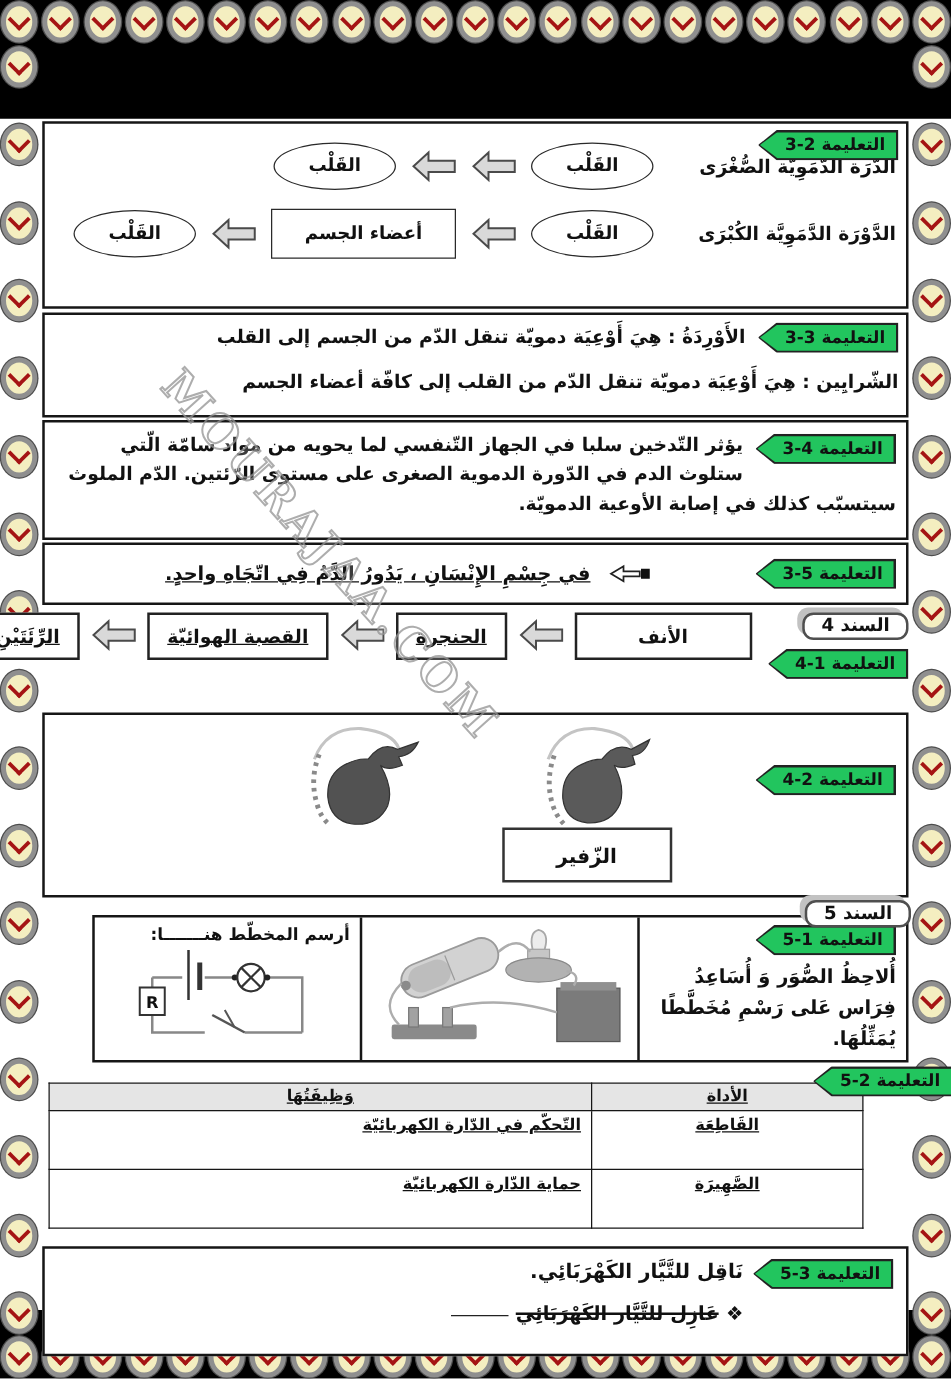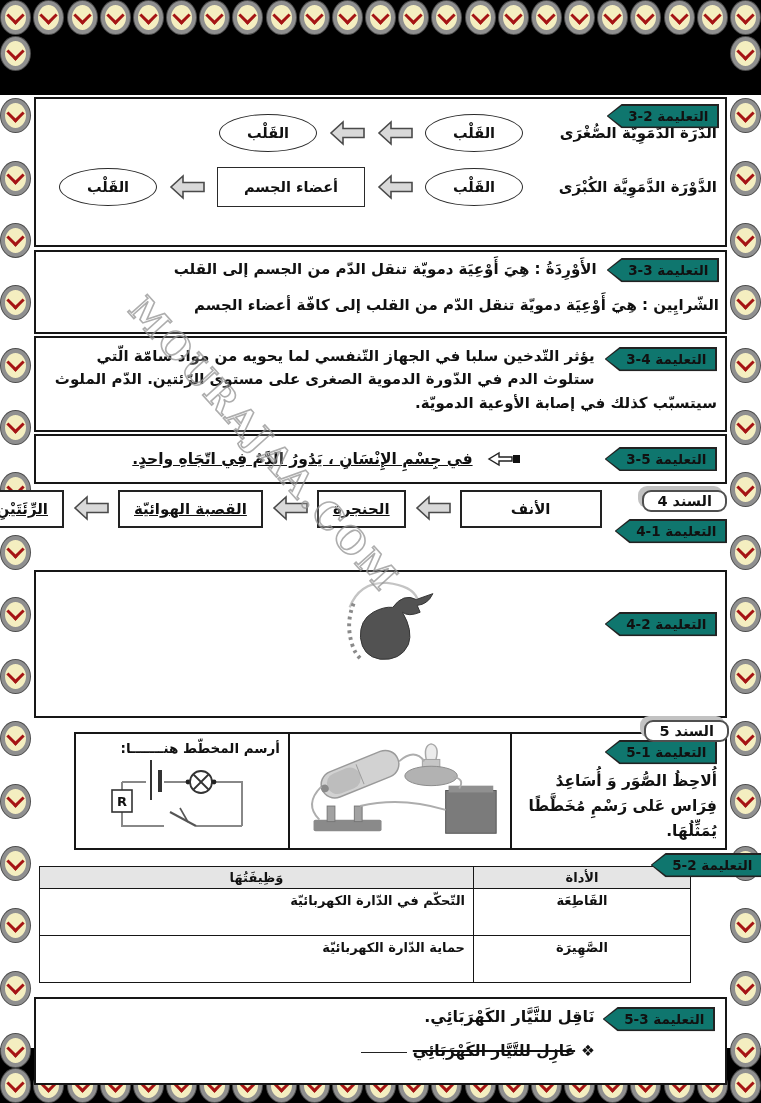--- a/index.html
+++ b/index.html
@@ -17,21 +17,21 @@
     box-shadow:0 0 0 1px #4d4d4d;display:flex;align-items:center;justify-content:center;flex:none;}
   .chev{width:10px;height:10px;border-right:3.5px solid #a51414;border-bottom:3.5px solid #a51414;transform:rotate(45deg);margin-top:-5px;}
 
   
   .content{position:absolute;top:97px;right:34px;width:693px;z-index:3;color:#111;}
   .box{border:2px solid #161616;background:#fff;position:relative;box-sizing:border-box;}
 
   
   .tag{background:#222;clip-path:polygon(0 50%,15px 0,100% 0,100% 100%,15px 100%);padding:1.6px;display:inline-block;
     filter:drop-shadow(1.5px 2px 1.5px rgba(0,0,0,.35));flex:none;}
-  .tag-in{clip-path:polygon(0 50%,14px 0,100% 0,100% 100%,14px 100%);background:#0f766e;padding:2.5px 9px 2.5px 20px;
+  .tag-in{clip-path:polygon(0 50%,14px 0,100% 0,100% 100%,14px 100%);background:#22c55e;padding:2.5px 9px 2.5px 20px;
     font-size:13.5px;font-weight:bold;white-space:nowrap;}
   
   .stag{display:inline-block;background:#fff;border:2px solid #4f4f4f;border-radius:9px;padding:1px 13px;font-weight:bold;
     font-size:14.5px;box-shadow:-4px -4px 0 0 #c2c2c2;white-space:nowrap;}
 
   .ell{width:96px;height:36px;border:1.7px solid #2a2a2a;border-radius:50%;display:flex;align-items:center;justify-content:center;
     font-weight:bold;font-size:14.5px;background:#fff;flex:none;}
   .rnode{min-width:130px;height:38px;border:1.7px solid #2a2a2a;display:flex;align-items:center;justify-content:center;
     font-weight:bold;font-size:14.5px;background:#fff;padding:0 8px;flex:none;}
   .fnode{height:34px;border:2px solid #222;display:flex;align-items:center;justify-content:center;font-weight:bold;
@@ -75,21 +75,21 @@
   .s5box{display:flex;height:118px;}
   .s5cell{box-sizing:border-box;padding:6px 8px;}
   .c-prompt{width:246px;border-left:2px solid #161616;}
   .c-prompt .tag{margin-bottom:5px;}
   .prompt-txt{font-weight:bold;font-size:15.5px;line-height:1.6;}
   .c-photo{width:222px;border-left:2px solid #161616;display:flex;align-items:center;justify-content:center;}
   .c-draw{flex:1;}
   .draw-label{font-weight:bold;font-size:13.5px;}
 
   
-  .s52wrap{position:relative;margin-bottom:14px;}
+  .s52wrap{position:relative;margin-bottom:14px;text-decoration:underline;}
   .s52wrap .tag{position:absolute;top:-13px;right:-36px;z-index:4;}
   table.tools{border-collapse:collapse;width:652px;margin-right:36px;}
   table.tools th,table.tools td{border:1.8px solid #161616;font-weight:bold;}
   table.tools th{background:#e5e5e5;font-size:13px;padding:3px 6px;}
   table.tools td{font-size:13px;height:38px;vertical-align:top;padding:4px 8px;}
   .col-tool{width:200px;text-align:center;}
   .col-func{text-align:right;}
 
   
   .s53{height:88px;padding:8px 10px;}
@@ -443,20 +443,28 @@
         <polygon points="35,8.5 14,8.5 14,2 2,13 14,24 14,17.5 35,17.5" fill="#d9d9d9" stroke="#4a4a4a" stroke-width="1.6"></polygon>
         </svg>
       <div class="fnode u">الرِّئَتَيْنِ</div>
     </div>
 
     <div class="box s42">
       <div class="tag">
         <div class="tag-in">التعليمة 2-4</div>
       </div>
       <div class="figs">
+        <div class="fig">
+          <svg width="118" height="90" viewBox="0 0 120 92">
+            <path d="M28,30 Q38,4 66,5 Q92,8 97,21" fill="none" stroke="#c4c4c4" stroke-width="2.5"></path>
+            <path d="M96,22 L111,14 Q107,26 97,27 L99,34 Q88,39 82,35 Q91,52 87,66 Q80,83 60,82 Q42,80 40,62 Q39,44 52,36 Q63,30 72,30 Q83,16 96,22 Z" fill="#5a5a5a" stroke="#333" stroke-width="1"></path>
+            <path d="M33,27 Q26,46 31,65 Q34,76 41,83" fill="none" stroke="#8a8a8a" stroke-width="4" stroke-dasharray="3 4"></path>
+          </svg>
+          <div class="flabel">الزّفير</div>
+        </div>
         <div class="fig">
           <svg width="118" height="90" viewBox="0 0 120 92">
             <path d="M28,30 Q38,4 66,5 Q92,8 97,21" fill="none" stroke="#c4c4c4" stroke-width="2.5"></path>
             <path d="M96,22 L113,16 Q108,27 97,28 L100,35 Q88,40 82,35 Q93,54 88,68 Q80,85 59,83 Q41,80 39,61 Q38,43 52,35 Q63,29 72,30 Q83,15 96,22 Z" fill="#525252" stroke="#333" stroke-width="1"></path>
             <path d="M32,26 Q24,46 30,66 Q33,78 41,84" fill="none" stroke="#8a8a8a" stroke-width="4" stroke-dasharray="3 4"></path>
           </svg>
         </div>
       </div>
     </div>
 

